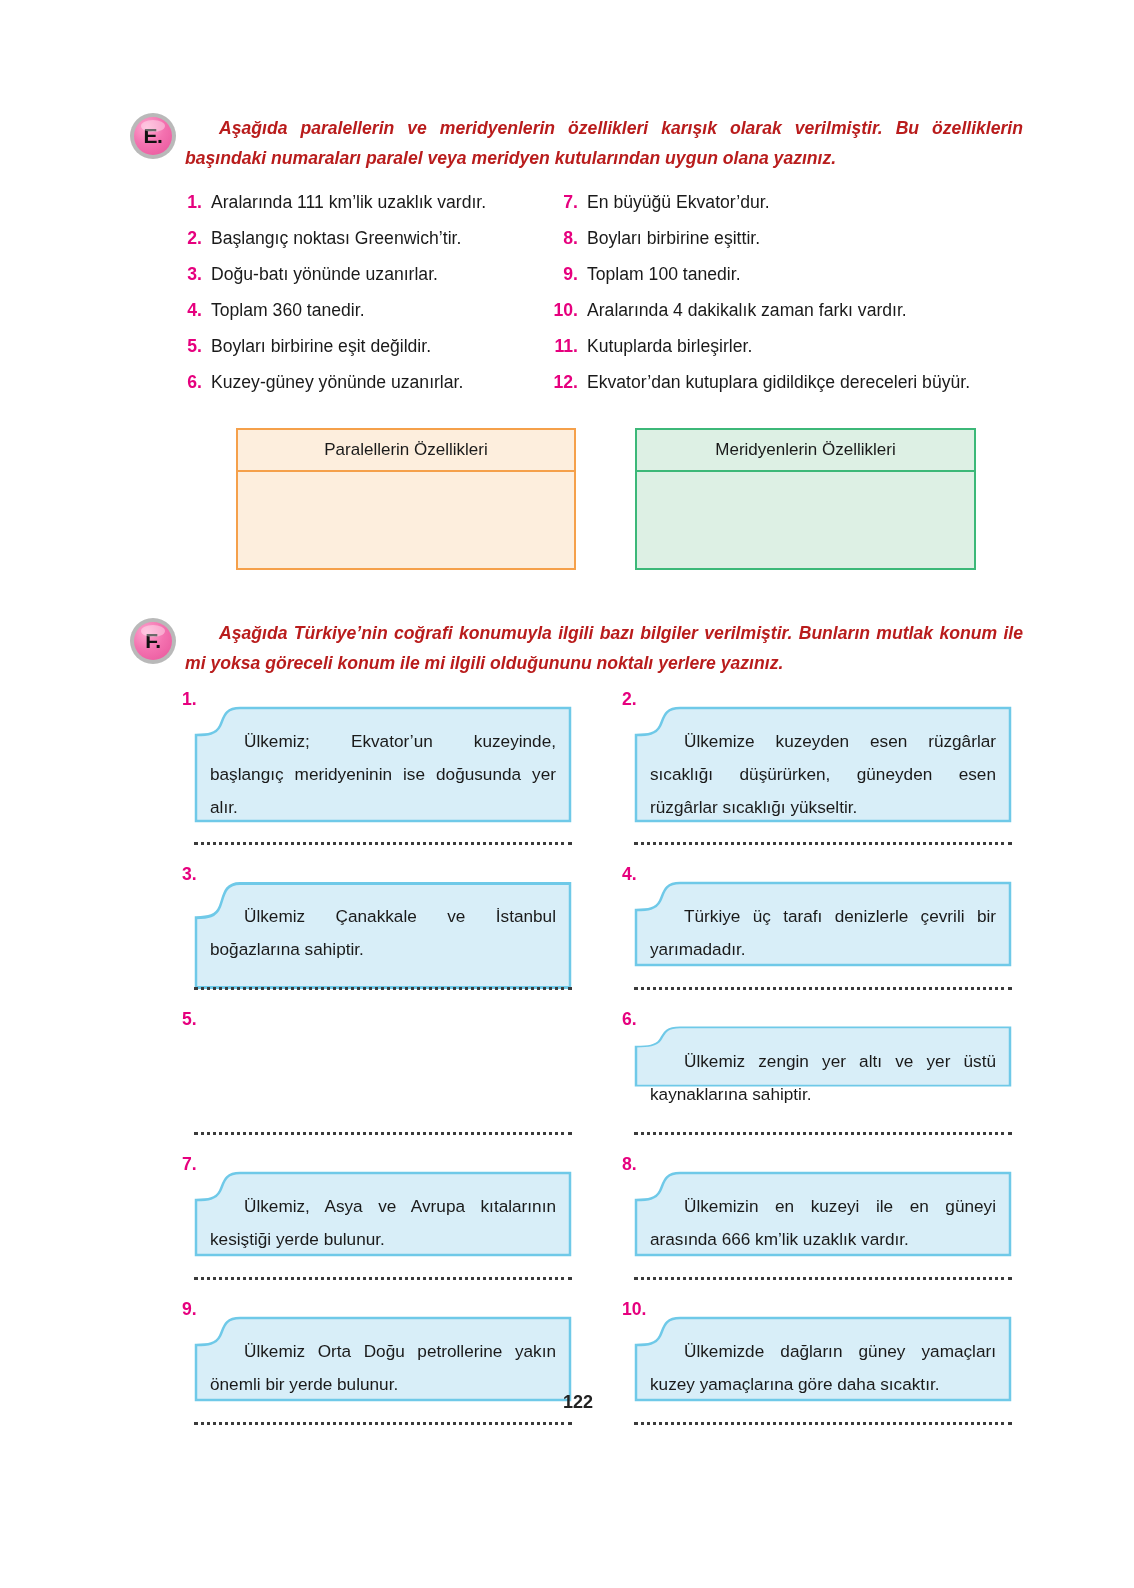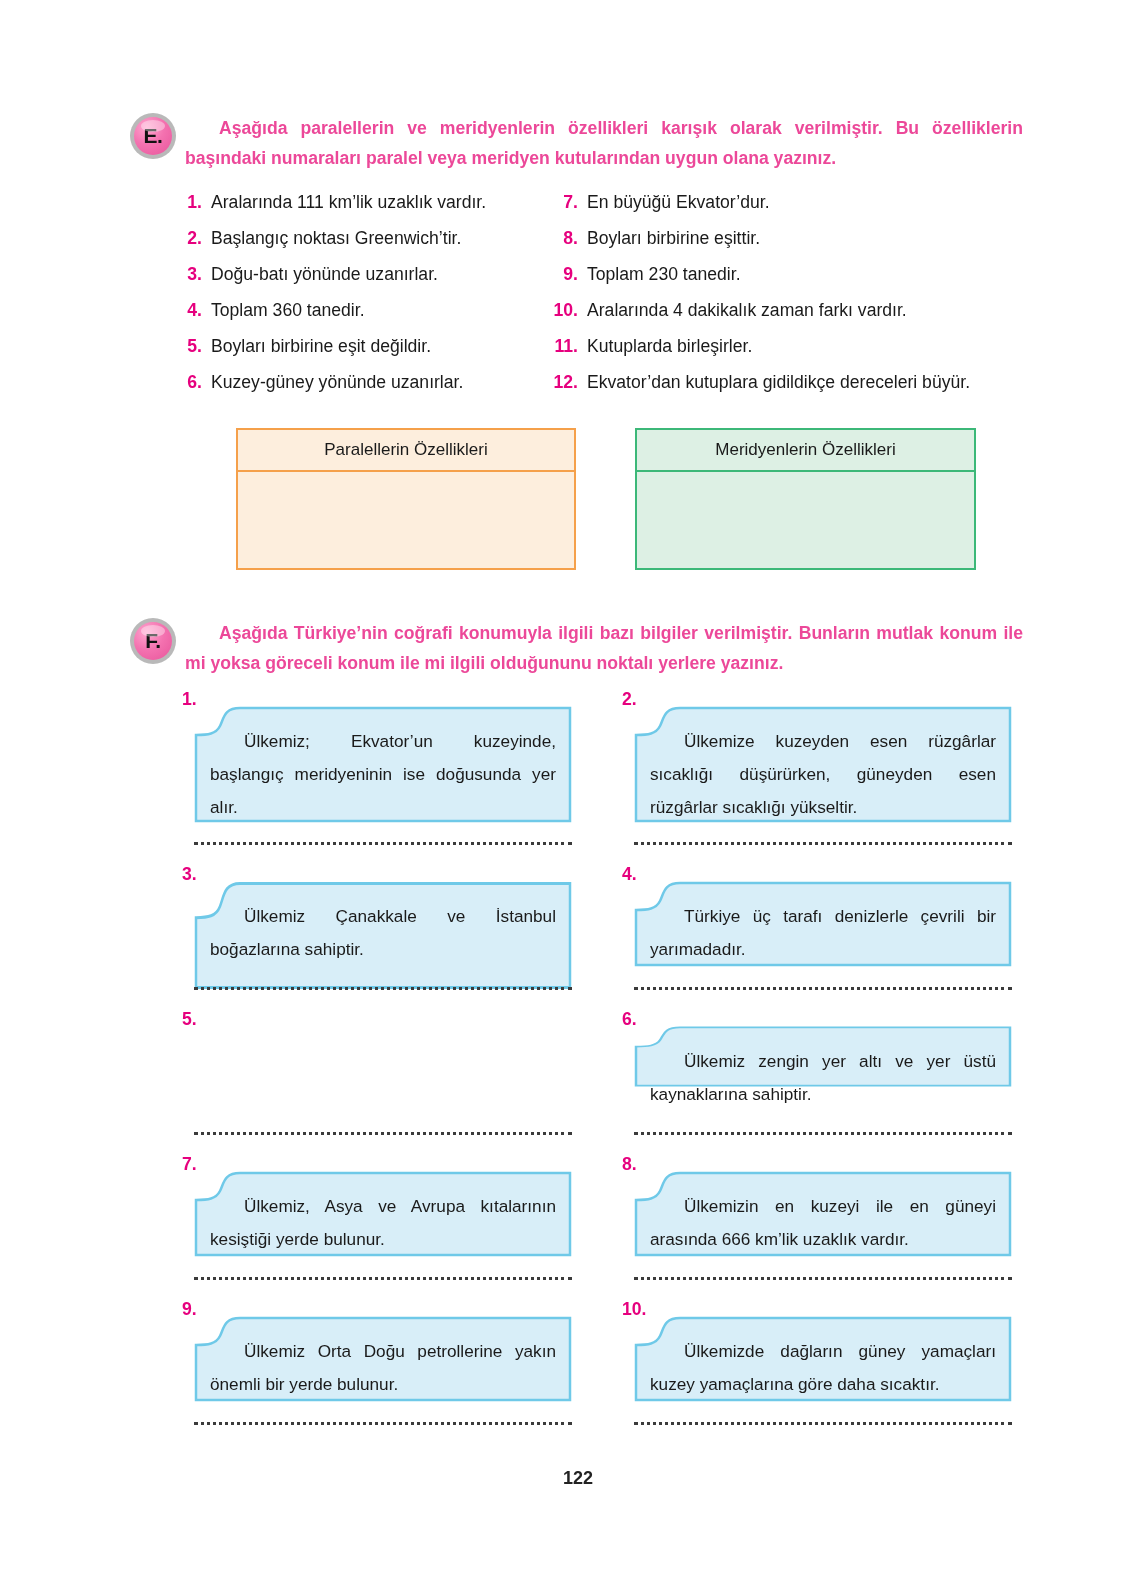--- a/index.html
+++ b/index.html
@@ -45,21 +45,22 @@
     background: rgba(255,255,255,0.38);
   }
 
   
   .sec-heading {
     position: absolute;
     font-weight: bold;
     font-size: 17.6px;
     line-height: 30px;
     text-align: justify;
-    color: #ec4899;
+    color: #b91c1c;
+    font-style: italic;
   }
   .sec-heading .lead { display: inline-block; width: 34px; }
 
   
   .e-list { position: absolute; }
   .e-item {
     display: flex;
     align-items: baseline;
     height: 36px;
     font-size: 17.6px;
@@ -192,21 +193,21 @@
     <div class="e-item">
       <span class="e-num w2">7.</span>
       <span class="e-text">En büyüğü Ekvator’dur.</span>
     </div>
     <div class="e-item">
       <span class="e-num w2">8.</span>
       <span class="e-text">Boyları birbirine eşittir.</span>
     </div>
     <div class="e-item">
       <span class="e-num w2">9.</span>
-      <span class="e-text">Toplam 230 tanedir.</span>
+      <span class="e-text">Toplam 100 tanedir.</span>
     </div>
     <div class="e-item">
       <span class="e-num w2">10.</span>
       <span class="e-text">Aralarında 4 dakikalık zaman farkı vardır.</span>
     </div>
     <div class="e-item">
       <span class="e-num w2">11.</span>
       <span class="e-text">Kutuplarda birleşirler.</span>
     </div>
     <div class="e-item">
@@ -332,15 +333,15 @@
         <svg viewBox="0 0 378 86" preserveAspectRatio="none">
           <path d="M2,29 L2,84 L376,84 L376,2 L46,2 C30,2 30,12 26,20 C22,28 14,29 2,29 Z" fill="#d8eef8" stroke="#6fc9e8" stroke-width="2.5"></path>
         </svg>
         <div class="bubble-text">Ülkemizde dağların güney yamaçları kuzey yamaçlarına göre daha sıcaktır.</div>
       </div>
       <div class="dots" style="top:108px;"></div>
     </div>
 
   </div>
 
-  <div class="page-num" style="top:1468px;margin-left:22px;">122</div>
+  <div class="page-num" style="top:1392px;margin-left:22px;">122</div>
 
 </div>
 
 </body></html>

